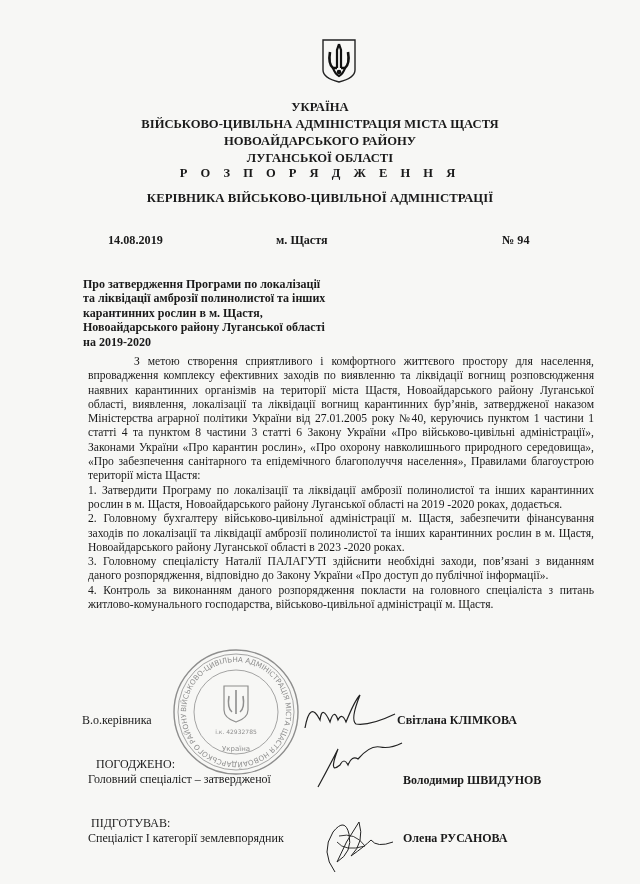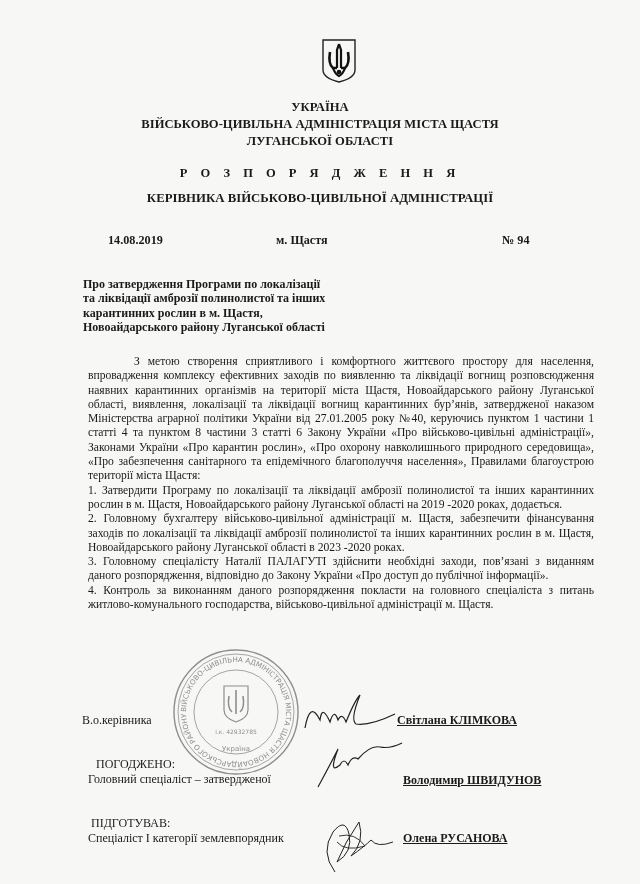--- a/index.html
+++ b/index.html
@@ -29,21 +29,21 @@
       position: absolute; left: 83px; top: 277px; width: 280px;
       font-weight: bold; font-size: 12px; line-height: 14.4px;
     }
     .body {
       position: absolute; left: 88px; top: 355px; width: 506px;
       font-size: 11.6px; line-height: 14.3px; text-align: justify;
     }
     .body p { margin: 0; }
     .indent { text-indent: 46px; }
     .sig-row { position: absolute; font-size: 12px; }
-    .bold { font-weight: bold; text-decoration: underline; }
+    .bold { font-weight: bold; }
     .stamp {
       position: absolute; left: 172px; top: 648px; width: 128px; height: 128px;
       opacity: 0.75;
     }
     .sign { position: absolute; }
   </style>
 </head>
 <body>
 
 <div class="page">
@@ -52,34 +52,36 @@
     <path d="M2 2 H34 V32 Q34 40 18 44 Q2 40 2 32 Z" fill="none" stroke="#222" stroke-width="1.4"></path>
     <path d="M18 6 L16 12 L16 30 M18 6 L20 12 L20 30" stroke="#111" stroke-width="2.2" fill="none"></path>
     <path d="M9 14 Q7 26 12 30 L16 30 M27 14 Q29 26 24 30 L20 30" stroke="#111" stroke-width="2.6" fill="none"></path>
     <path d="M12 30 Q14 36 18 38 Q22 36 24 30" stroke="#111" stroke-width="2.2" fill="none"></path>
     <circle cx="18" cy="34" r="2.3" fill="#111"></circle>
   </svg>
 
   <div class="hdr hdr1">
     <div>УКРАЇНА</div>
     <div>ВІЙСЬКОВО-ЦИВІЛЬНА АДМІНІСТРАЦІЯ МІСТА ЩАСТЯ</div>
+    <div>НОВОАЙДАРСЬКОГО РАЙОНУ</div>
     <div>ЛУГАНСЬКОЇ ОБЛАСТІ</div>
   </div>
   <div class="hdr hdr-title">Р О З П О Р Я Д Ж Е Н Н Я</div>
   <div class="hdr hdr-sub">КЕРІВНИКА ВІЙСЬКОВО-ЦИВІЛЬНОЇ АДМІНІСТРАЦІЇ</div>
 
   <div class="meta meta-date">14.08.2019</div>
   <div class="meta meta-place">м. Щастя</div>
   <div class="meta meta-num">№ 94</div>
 
   <div class="subject">
     <div>Про затвердження Програми по локалізації</div>
     <div>та ліквідації амброзії полинолистої та інших</div>
     <div>карантинних рослин в м. Щастя,</div>
     <div>Новоайдарського району Луганської області</div>
+    <div>на 2019-2020</div>
   </div>
 
   <div class="body">
     <p class="indent">З метою створення сприятливого і комфортного життєвого простору для населення, впровадження комплексу ефективних заходів по виявленню та ліквідації вогнищ розповсюдження наявних карантинних організмів на території міста Щастя, Новоайдарського району Луганської області, виявлення, локалізації та ліквідації вогнищ карантинних бур’янів, затвердженої наказом Міністерства аграрної політики України від 27.01.2005 року №40, керуючись пунктом 1 частини 1 статті 4 та пунктом 8 частини 3 статті 6 Закону України «Про військово-цивільні адміністрації», Законами України «Про карантин рослин», «Про охорону навколишнього природного середовища», «Про забезпечення санітарного та епідемічного благополуччя населення», Правилами благоустрою території міста Щастя:</p>
     <p>1. Затвердити Програму по локалізації та ліквідації амброзії полинолистої  та інших карантинних рослин   в м. Щастя, Новоайдарського району Луганської області на 2019 -2020 роках, додається.</p>
     <p>2. Головному бухгалтеру військово-цивільної адміністрації м. Щастя, забезпечити фінансування заходів по локалізації та ліквідації амброзії полинолистої та інших карантинних рослин в м. Щастя, Новоайдарського району Луганської області  в 2023 -2020 роках.</p>
     <p>3. Головному спеціалісту Наталії  ПАЛАГУТІ здійснити необхідні заходи, пов’язані з виданням даного розпорядження, відповідно до Закону України «Про доступ до публічної інформації».</p>
     <p>4. Контроль за виконанням даного розпорядження покласти на головного спеціаліста з питань житлово-комунального господарства, військово-цивільної адміністрації м. Щастя.</p>
   </div>
 

